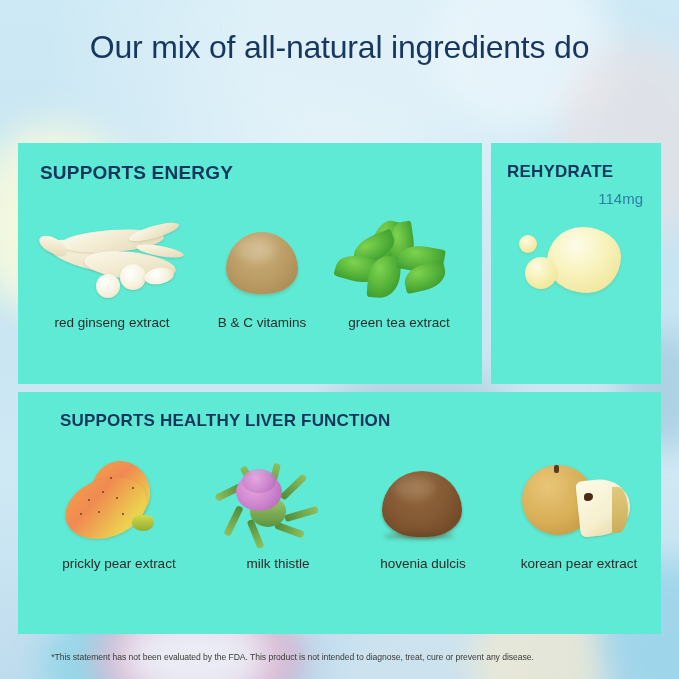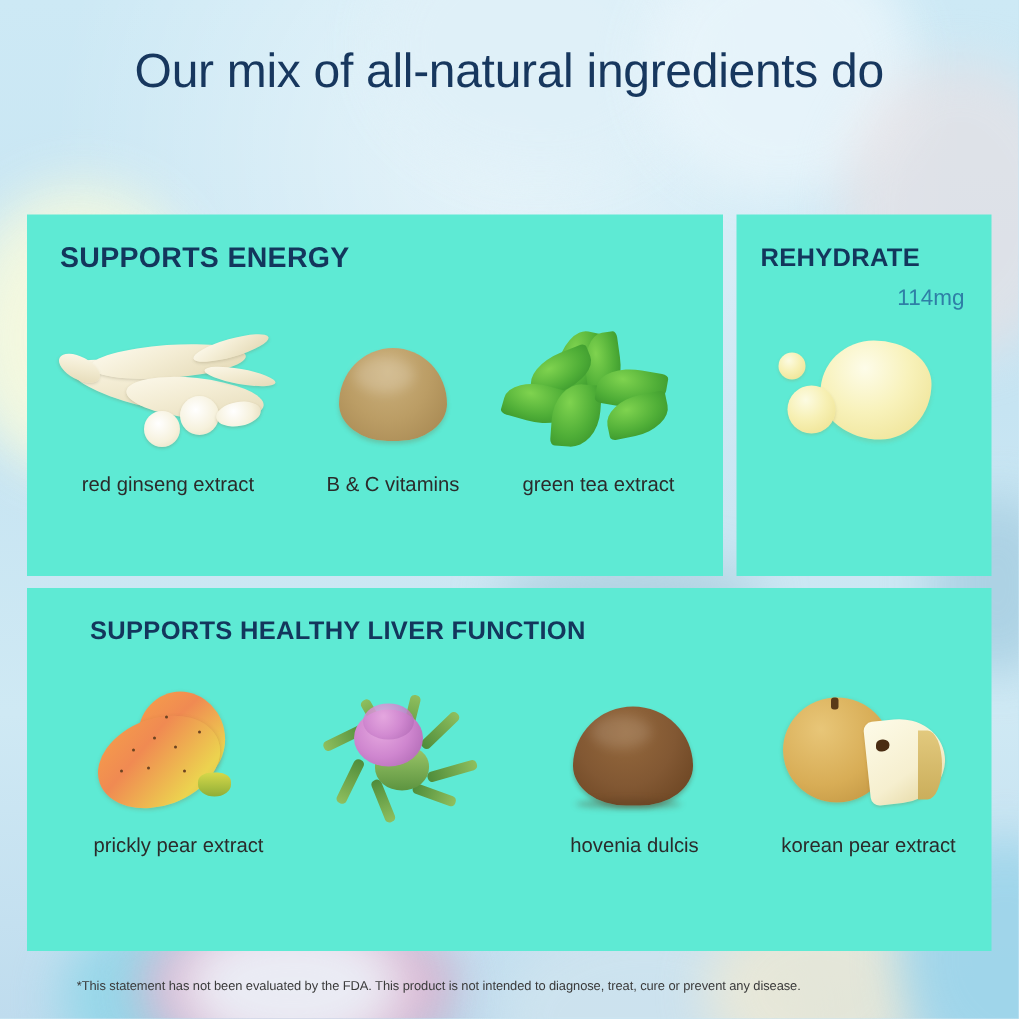--- a/index.html
+++ b/index.html
@@ -264,20 +264,21 @@
       <div class="sh bract" style="left:90px;top:40px;width:7px;height:34px;transform:rotate(74deg);border-radius:3px;"></div>
       <div class="sh bract" style="left:78px;top:58px;width:7px;height:30px;transform:rotate(110deg);border-radius:3px;"></div>
       <div class="sh bract" style="left:44px;top:62px;width:7px;height:30px;transform:rotate(158deg);border-radius:3px;"></div>
       <div class="sh bract" style="left:22px;top:48px;width:7px;height:32px;transform:rotate(206deg);border-radius:3px;"></div>
       <div class="sh bract" style="left:18px;top:20px;width:7px;height:30px;transform:rotate(244deg);border-radius:3px;"></div>
       <div class="sh bract" style="left:38px;top:8px;width:7px;height:28px;transform:rotate(330deg);border-radius:3px;"></div>
       <div class="sh" style="left:42px;top:40px;width:36px;height:30px;background:linear-gradient(180deg,#9ec86a 0%,#5d9440 100%);border-radius:46% 46% 50% 50%;"></div>
       <div class="sh thistle-head" style="left:28px;top:16px;width:46px;height:38px;"></div>
       <div class="sh thistle-head" style="left:34px;top:12px;width:34px;height:24px;opacity:.85;"></div>
     </div>
+    <div class="ing-label">milk thistle</div>
   </div>
 
   <div class="ing" style="left:332px;top:65px;width:146px;">
     <div class="ing-art">
       <div class="sh" style="left:32px;top:14px;width:80px;height:66px;background:radial-gradient(ellipse at 44% 26%, #95693d 0%, #825833 52%, #66401e 100%);border-radius:50% 50% 44% 44% / 60% 60% 40% 40%;box-shadow:0 2px 3px rgba(80,50,20,.3);"></div>
       <div class="sh" style="left:44px;top:20px;width:40px;height:22px;background:rgba(255,255,255,.13);border-radius:50%;filter:blur(4px);"></div>
       <div class="sh" style="left:34px;top:76px;width:70px;height:6px;background:rgba(90,58,28,.35);border-radius:50%;filter:blur(2px);"></div>
     </div>
     <div class="ing-label">hovenia dulcis</div>
   </div>

